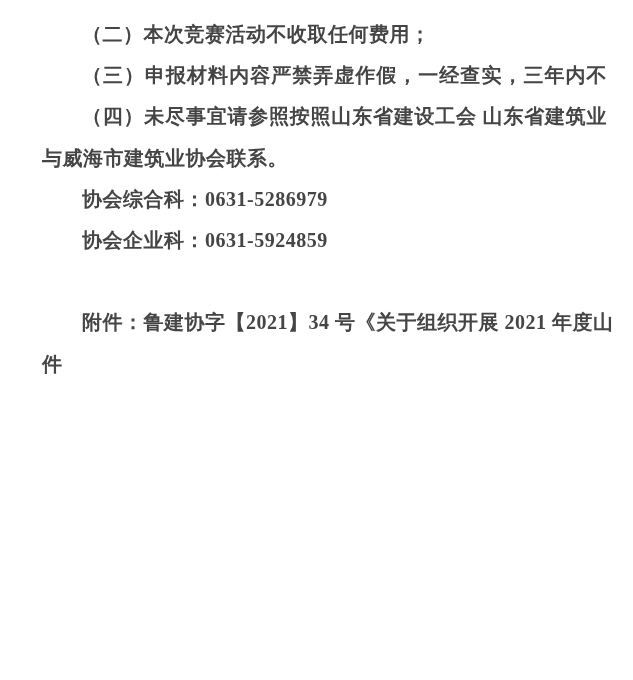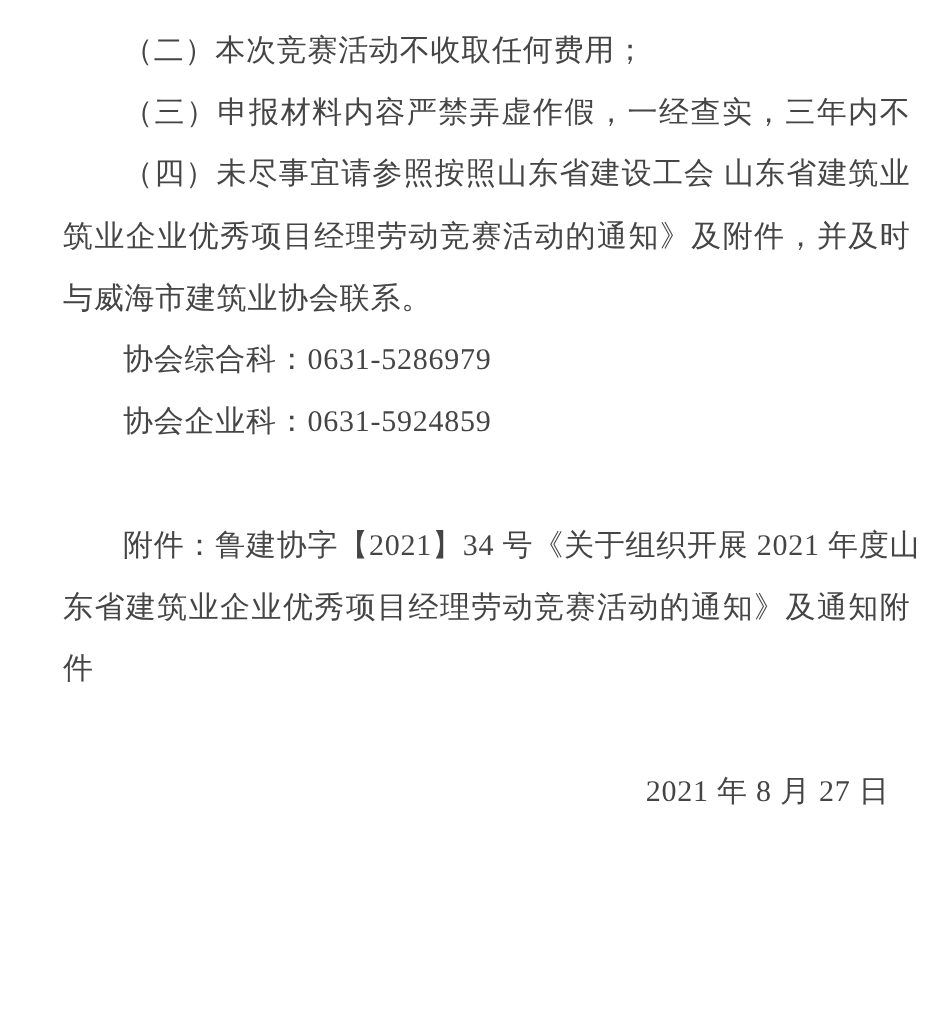--- a/index.html
+++ b/index.html
@@ -13,20 +13,21 @@
   body {
     font-family: "Liberation Serif", "DejaVu Serif", serif;
     color: #454545;
   }
   .page {
     box-sizing: border-box;
     width: 508px;
     height: 680px;
     padding: 14px 0 0 42px;
     background: #ffffff;
+    font-weight: bold;
   }
   .line {
     box-sizing: border-box;
     width: 565px;
     height: 41.2px;
     line-height: 41.2px;
     font-size: 20px;
     letter-spacing: 0.5px;
     white-space: nowrap;
     overflow: visible;
@@ -46,23 +47,20 @@
     padding-right: 14px;
   }
 </style>
 </head>
 <body>
 
 <div class="page">
   <div class="line indent">（二）本次竞赛活动不收取任何费用；</div>
   <div class="line indent fill">（三）申报材料内容严禁弄虚作假，一经查实，三年内不</div>
   <div class="line indent fill">（四）未尽事宜请参照按照山东省建设工会 山东省建筑业</div>
-  <div class="line fill">筑业企业优秀项目经理劳动竞赛活动的通知》及附件，并及时</div>
   <div class="line">与威海市建筑业协会联系。</div>
   <div class="line indent">协会综合科：0631-5286979</div>
   <div class="line indent">协会企业科：0631-5924859</div>
   <div class="line"></div>
   <div class="line indent fill">附件：鲁建协字【2021】34 号《关于组织开展 2021 年度山</div>
-  <div class="line fill">东省建筑业企业优秀项目经理劳动竞赛活动的通知》及通知附</div>
   <div class="line">件</div>
   <div class="line"></div>
-  <div class="line date">2021 年 8 月 27 日</div>
 </div>
 
 </body></html>

